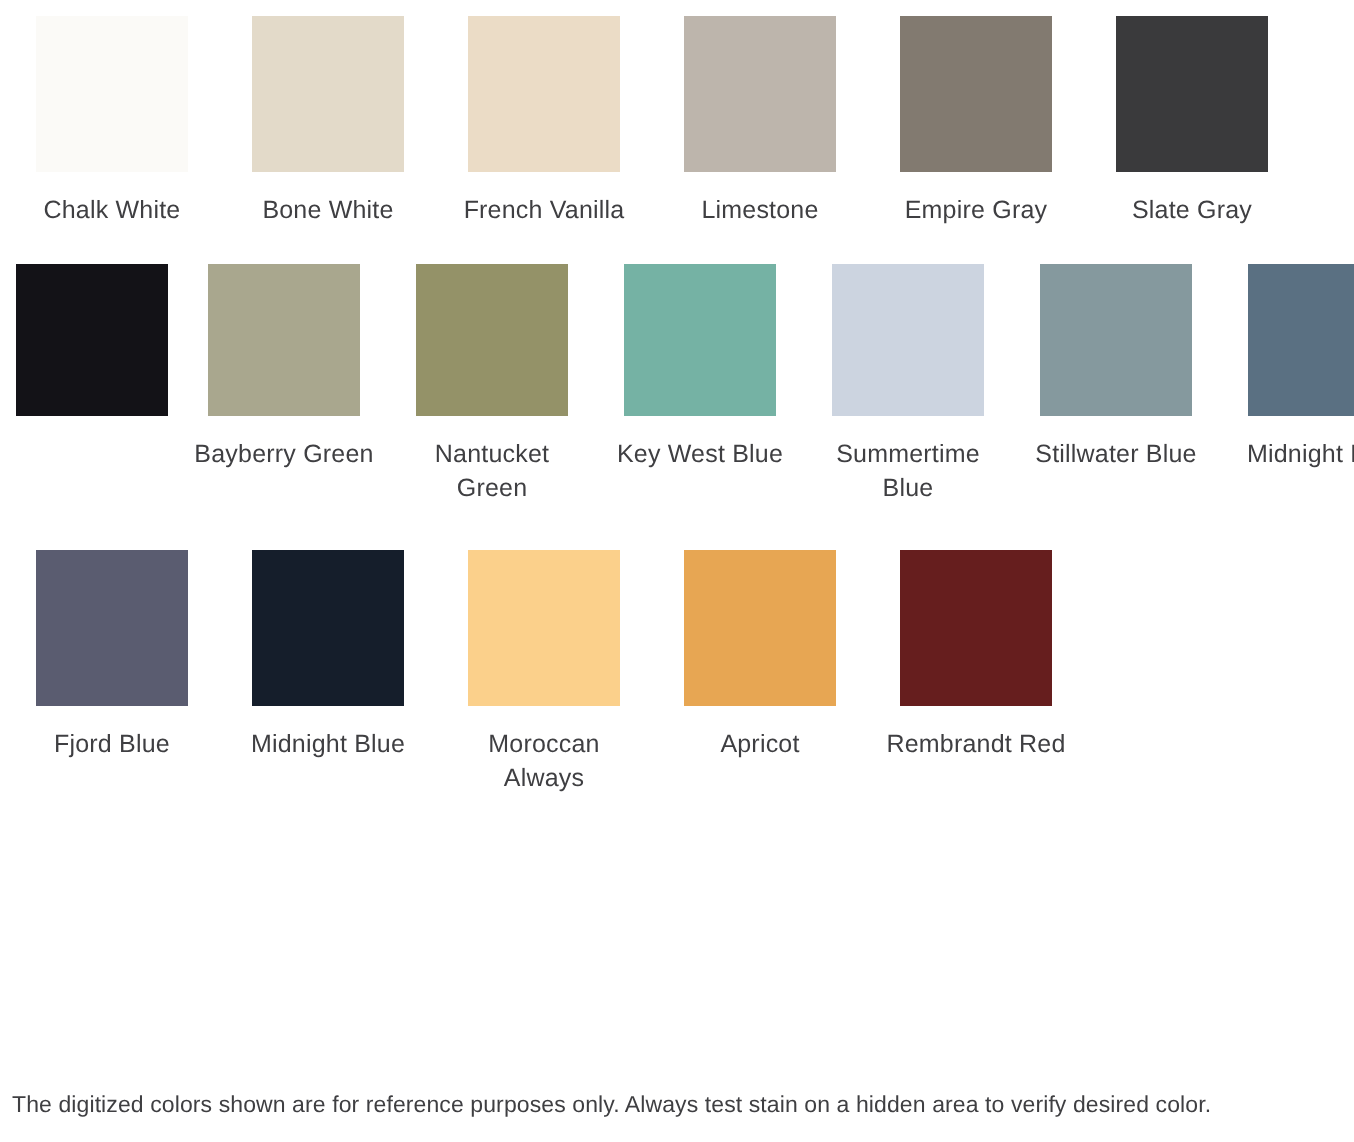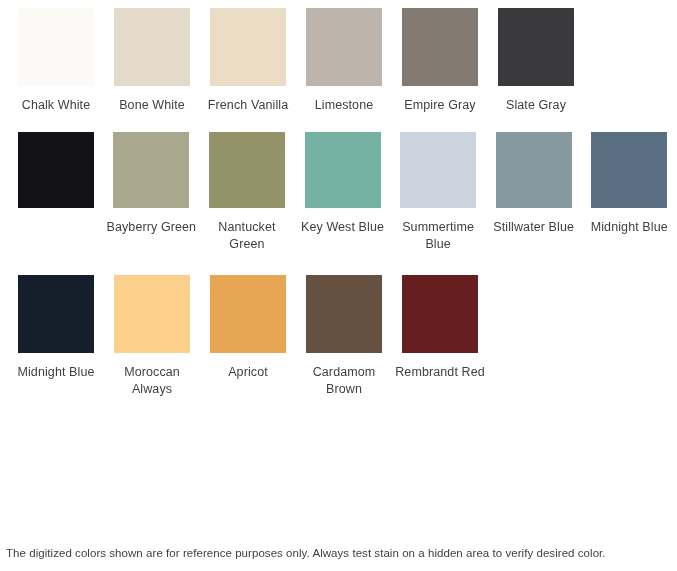--- a/index.html
+++ b/index.html
@@ -17,20 +17,21 @@
   }
   .palette {
     padding: 8px 0 0 0;
     box-sizing: border-box;
   }
   .swatch-row {
     display: flex;
     justify-content: flex-start;
     align-items: flex-start;
     padding-left: 8px;
+    gap: 12px;
   }
   .row-1 { margin-top: 0px; }
   .row-2 { margin-top: 18px; }
   .row-3 { margin-top: 22px; }
 
   .swatch-cell {
     width: 96px;
     margin-right: 0px;
     display: flex;
     flex-direction: column;
@@ -123,34 +124,34 @@
       <span class="swatch-label">Stillwater Blue</span>
     </div>
     <div class="swatch-cell">
       <span class="swatch-chip" style="background-color: rgb(90, 112, 130);"></span>
       <span class="swatch-label">Midnight Blue</span>
     </div>
   </div>
 
   <div class="swatch-row row-3">
     <div class="swatch-cell">
+      <span class="swatch-chip" style="background-color: rgb(90, 92, 112);"></span>
+      <span class="swatch-label">Fjord Blue</span>
+    </div>
+    <div class="swatch-cell">
       <span class="swatch-chip" style="background-color: rgb(21, 30, 43);"></span>
       <span class="swatch-label">Midnight Blue</span>
     </div>
     <div class="swatch-cell">
       <span class="swatch-chip" style="background-color: rgb(251, 208, 139);"></span>
       <span class="swatch-label">Moroccan Always</span>
     </div>
     <div class="swatch-cell">
       <span class="swatch-chip" style="background-color: rgb(231, 166, 83);"></span>
       <span class="swatch-label">Apricot</span>
-    </div>
-    <div class="swatch-cell">
-      <span class="swatch-chip" style="background-color: rgb(101, 81, 64);"></span>
-      <span class="swatch-label">Cardamom Brown</span>
     </div>
     <div class="swatch-cell">
       <span class="swatch-chip" style="background-color: rgb(102, 30, 30);"></span>
       <span class="swatch-label">Rembrandt Red</span>
     </div>
     <div class="swatch-cell"></div>
   </div>
 
 </div>
 

